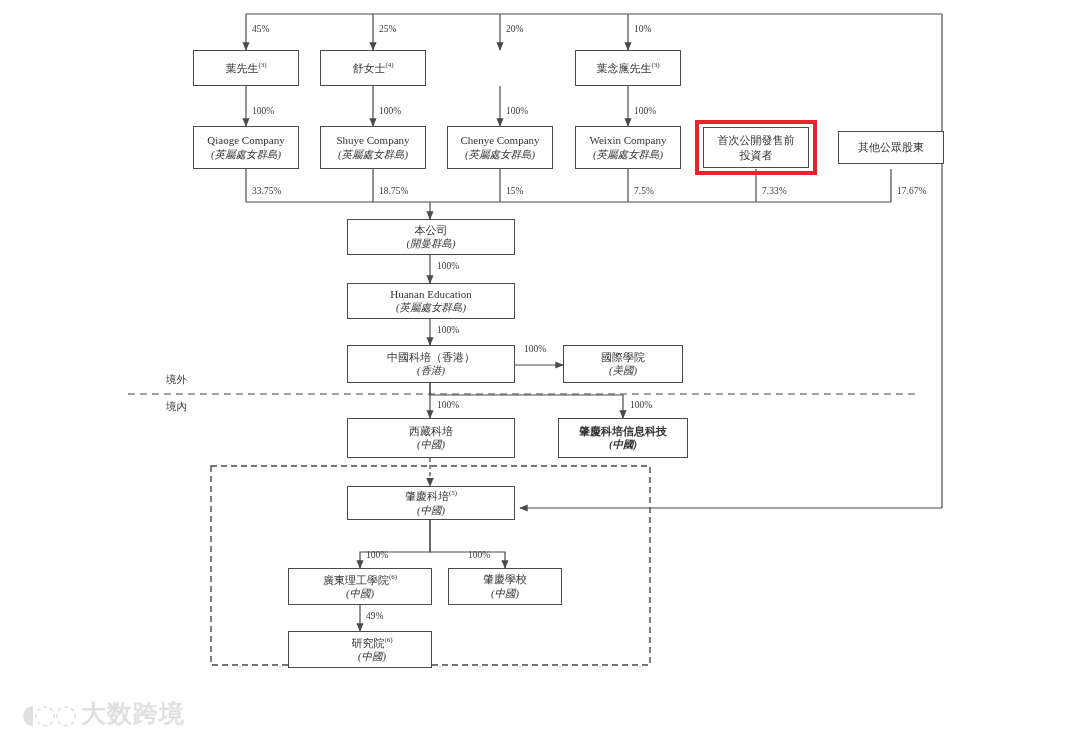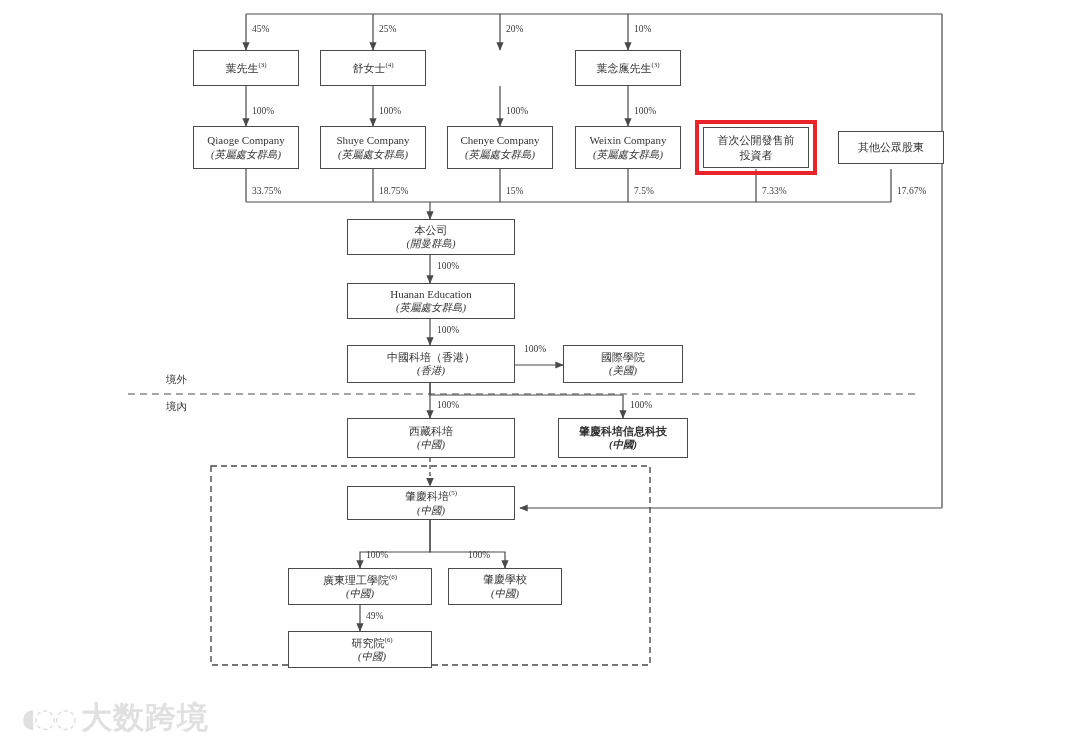--- a/index.html
+++ b/index.html
@@ -102,21 +102,21 @@
     opacity: 0.30;
     z-index: 6;
   }
   .watermark .wm-mark {
     font-size: 26px;
     color: #9a9a9a;
     letter-spacing: -2px;
     font-family: "DejaVu Sans", sans-serif;
   }
   .watermark .wm-text {
-    font-size: 31px;
+    font-size: 25px;
     font-weight: bold;
     color: #9a9a9a;
     letter-spacing: 1px;
     font-family: Liberation Sans, sans-serif;
   }
 </style>
 </head>
 <body>
 
 <div id="canvas">

